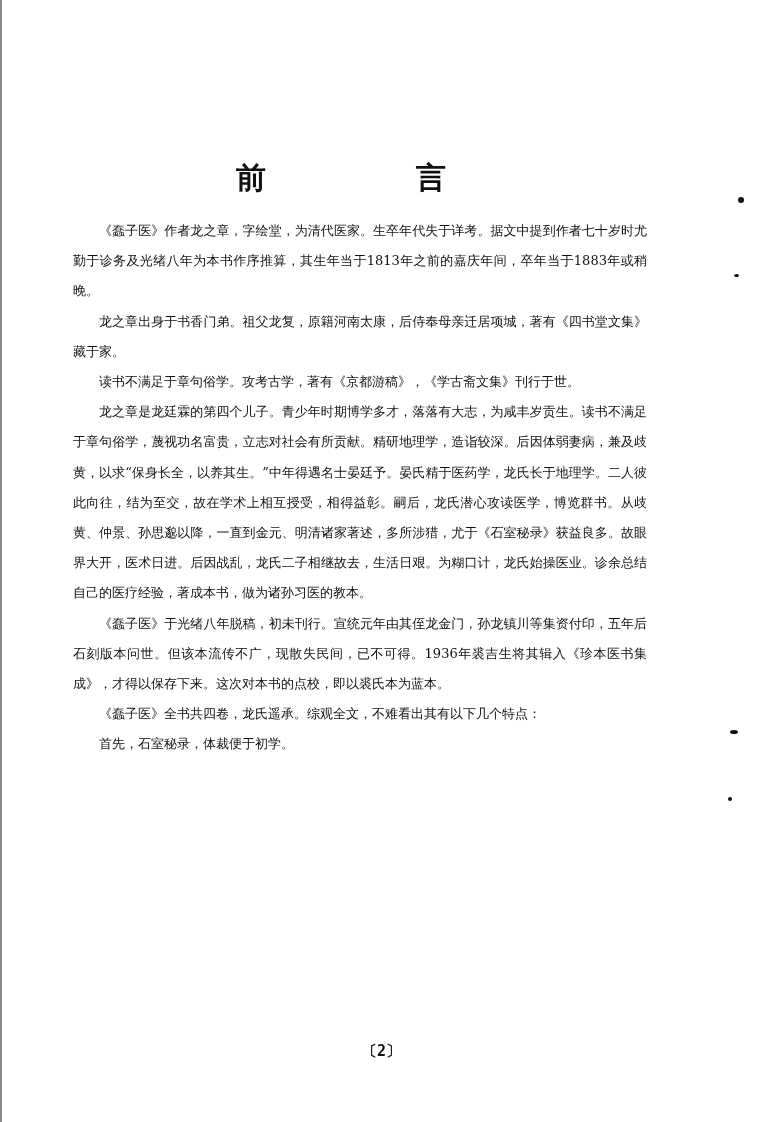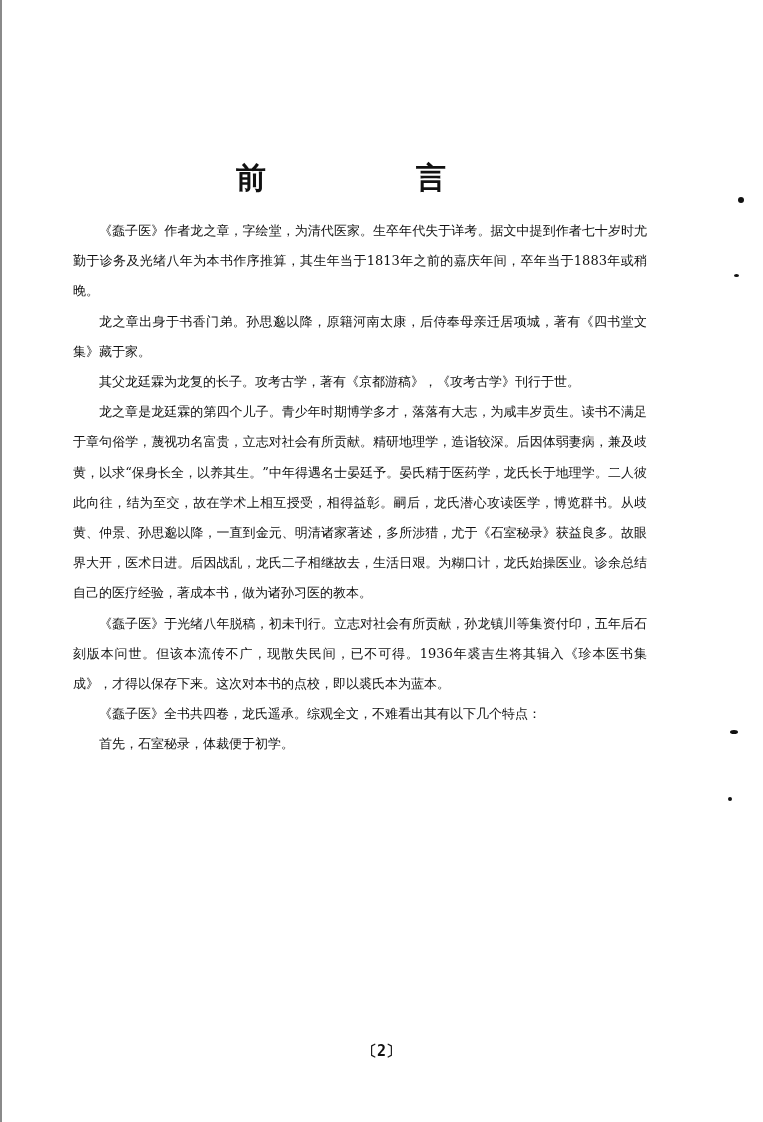--- a/index.html
+++ b/index.html
@@ -26,24 +26,24 @@
 </style>
 </head>
 <body>
 
 <div class="left-rule"></div>
 
 <div class="title">前　言</div>
 
 <div class="body-text">
   <p class="para">《蠢子医》作者龙之章，字绘堂，为清代医家。生卒年代失于详考。据文中提到作者七十岁时尤勤于诊务及光绪八年为本书作序推算，其生年当于1813年之前的嘉庆年间，卒年当于1883年或稍晚。</p>
-  <p class="para">龙之章出身于书香门弟。孙思邈以降，原籍河南太康，后侍奉母亲迁居项城，著有《四书堂文集》藏于家。</p>
-  <p class="para">其父龙廷霖为龙复的长子。攻考古学，著有《京都游稿》，《攻考古学》刊行于世。</p>
+  <p class="para">龙之章出身于书香门弟。祖父龙复，原籍河南太康，后侍奉母亲迁居项城，著有《四书堂文集》藏于家。</p>
+  <p class="para">读书不满足于章句俗学。攻考古学，著有《京都游稿》，《学古斋文集》刊行于世。</p>
   <p class="para">龙之章是龙廷霖的第四个儿子。青少年时期博学多才，落落有大志，为咸丰岁贡生。读书不满足于章句俗学，蔑视功名富贵，立志对社会有所贡献。精研地理学，造诣较深。后因体弱妻病，兼及歧黄，以求“保身长全，以养其生。”中年得遇名士晏廷予。晏氏精于医药学，龙氏长于地理学。二人彼此向往，结为至交，故在学术上相互授受，相得益彰。嗣后，龙氏潜心攻读医学，博览群书。从歧黄、仲景、孙思邈以降，一直到金元、明清诸家著述，多所涉猎，尤于《石室秘录》获益良多。故眼界大开，医术日进。后因战乱，龙氏二子相继故去，生活日艰。为糊口计，龙氏始操医业。诊余总结自己的医疗经验，著成本书，做为诸孙习医的教本。</p>
-  <p class="para">《蠢子医》于光绪八年脱稿，初未刊行。立志对社会有所贡献，孙龙镇川等集资付印，五年后石刻版本问世。但该本流传不广，现散失民间，已不可得。1936年裘吉生将其辑入《珍本医书集成》，才得以保存下来。这次对本书的点校，即以裘氏本为蓝本。</p>
+  <p class="para">《蠢子医》于光绪八年脱稿，初未刊行。宣统元年由其侄龙金门，孙龙镇川等集资付印，五年后石刻版本问世。但该本流传不广，现散失民间，已不可得。1936年裘吉生将其辑入《珍本医书集成》，才得以保存下来。这次对本书的点校，即以裘氏本为蓝本。</p>
   <p class="para">《蠢子医》全书共四卷，龙氏遥承。综观全文，不难看出其有以下几个特点：</p>
   <p class="para">首先，石室秘录，体裁便于初学。</p>
 </div>
 
 <div class="page-num">〔2〕</div>
 
 <div class="speck" style="left:738px;top:197px;width:6px;height:6px;"></div>
 <div class="speck" style="left:734px;top:274px;width:5px;height:3px;"></div>
 <div class="speck" style="left:730px;top:730px;width:8px;height:4px;"></div>
 <div class="speck" style="left:728px;top:797px;width:4px;height:4px;"></div>

